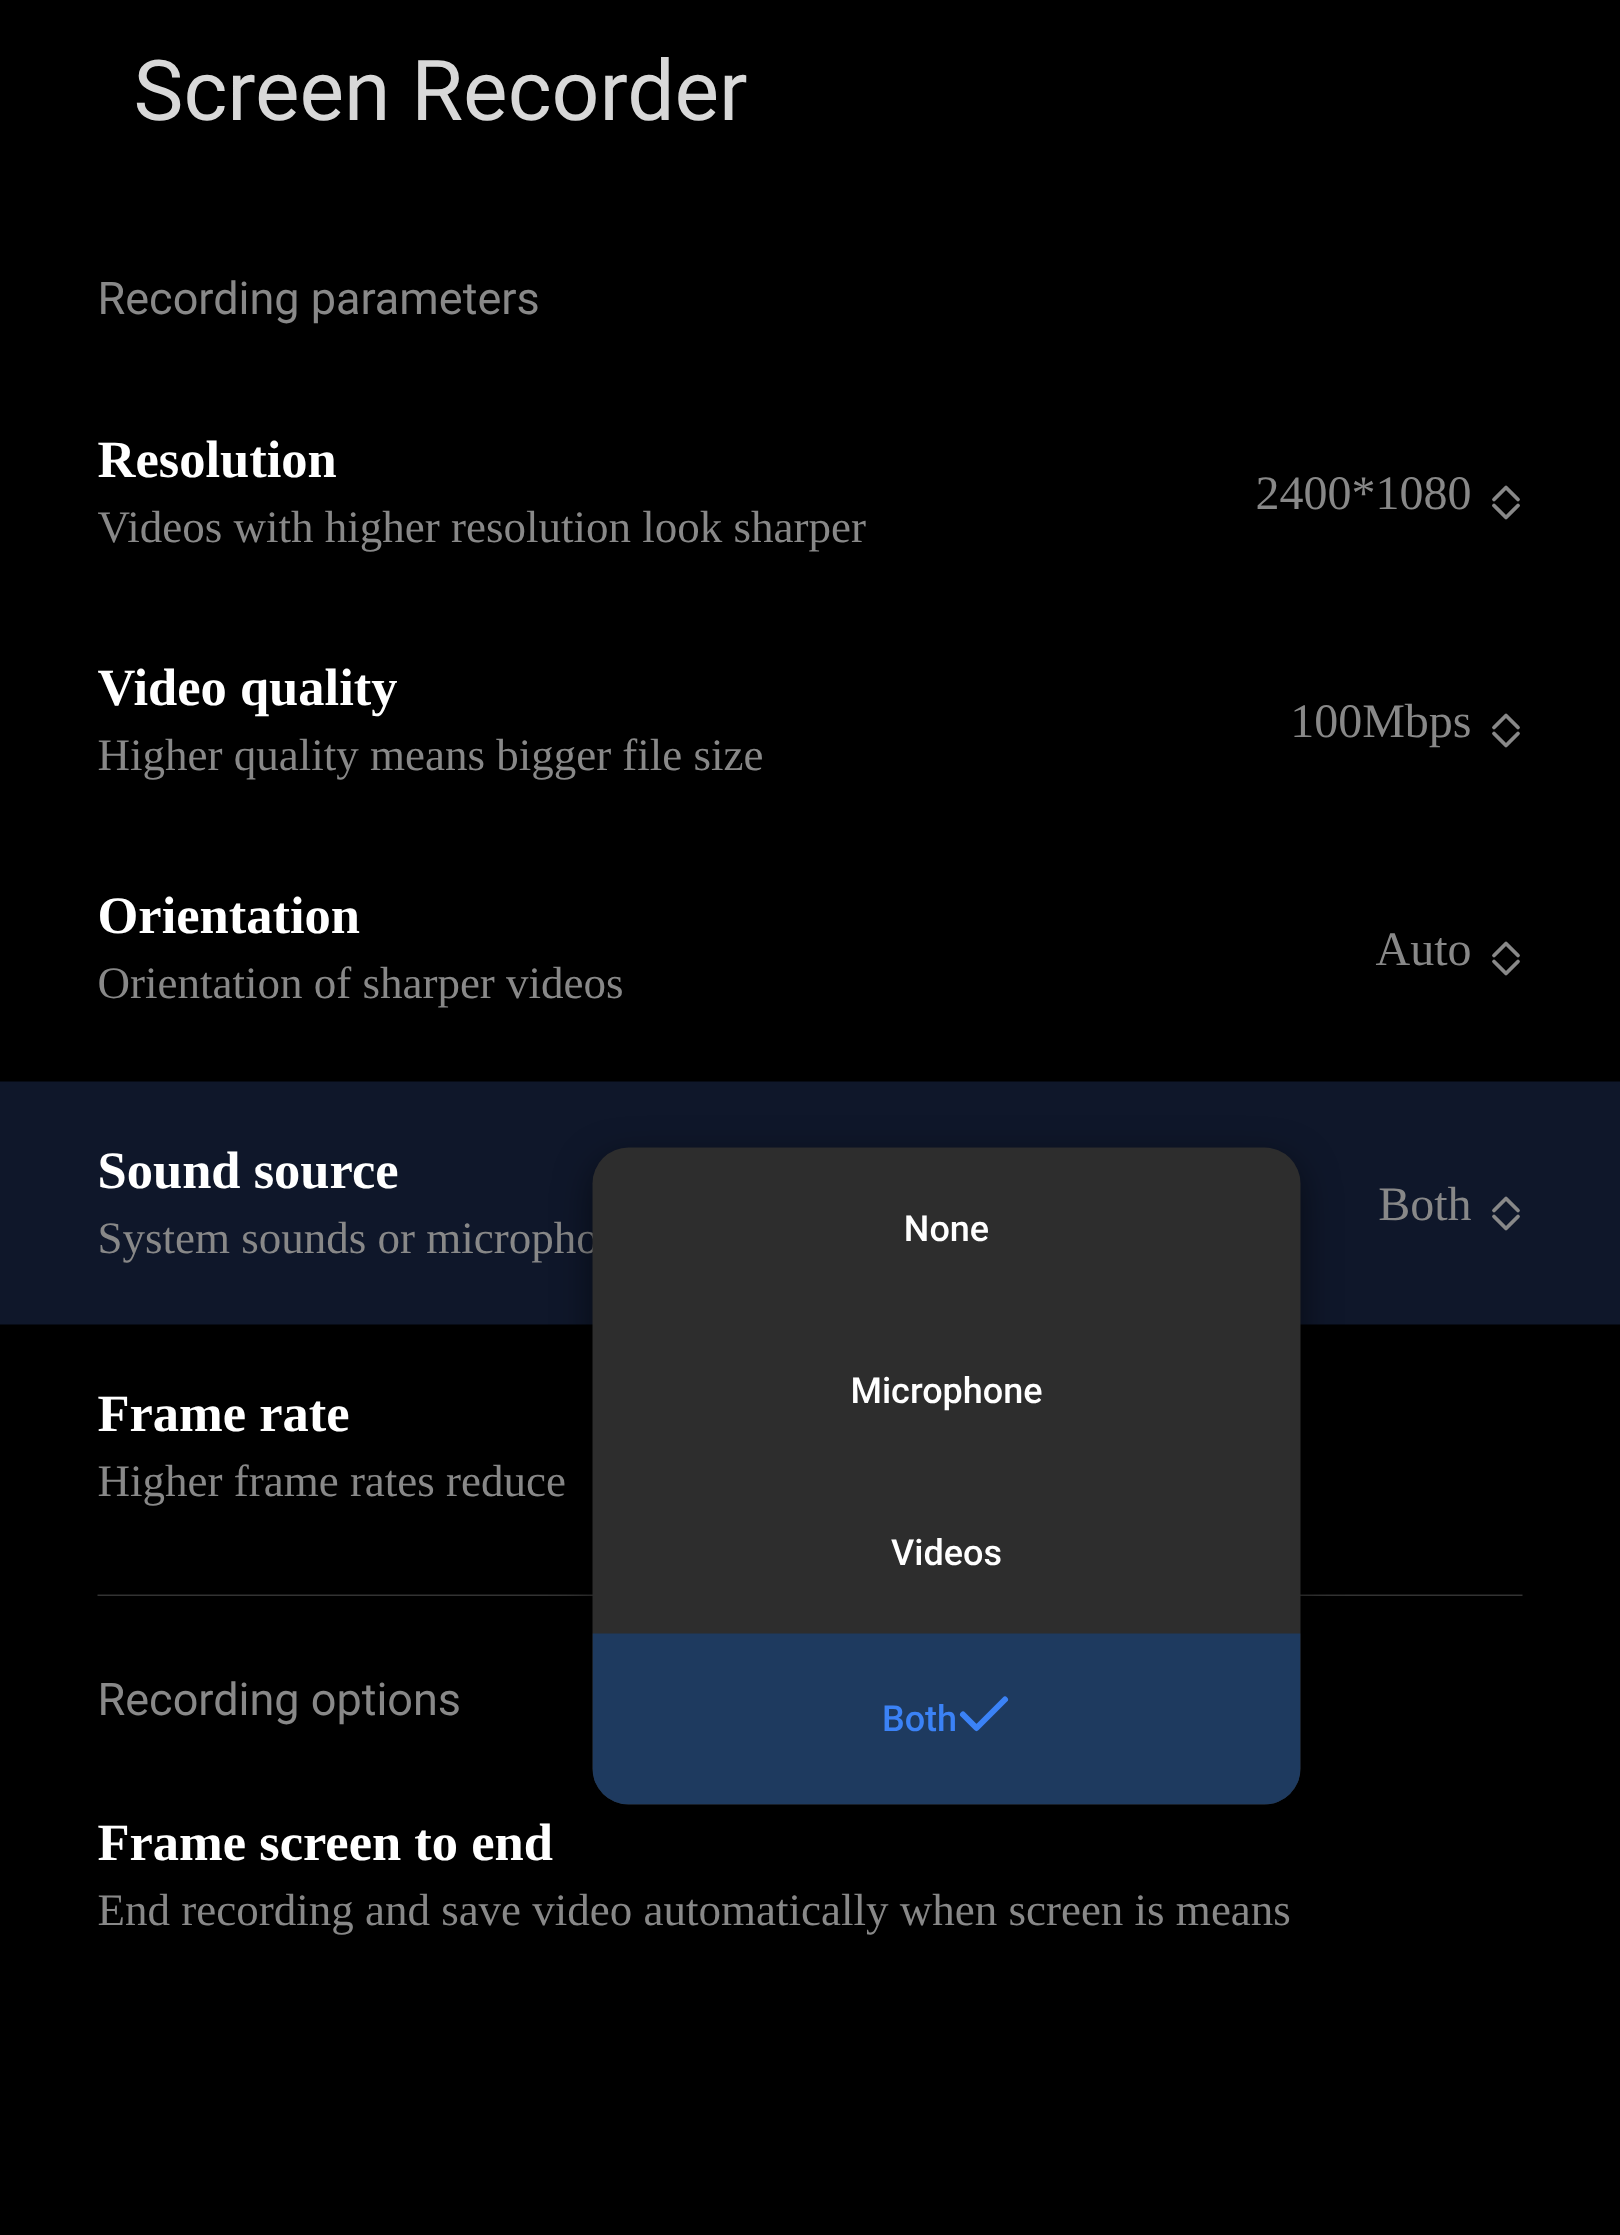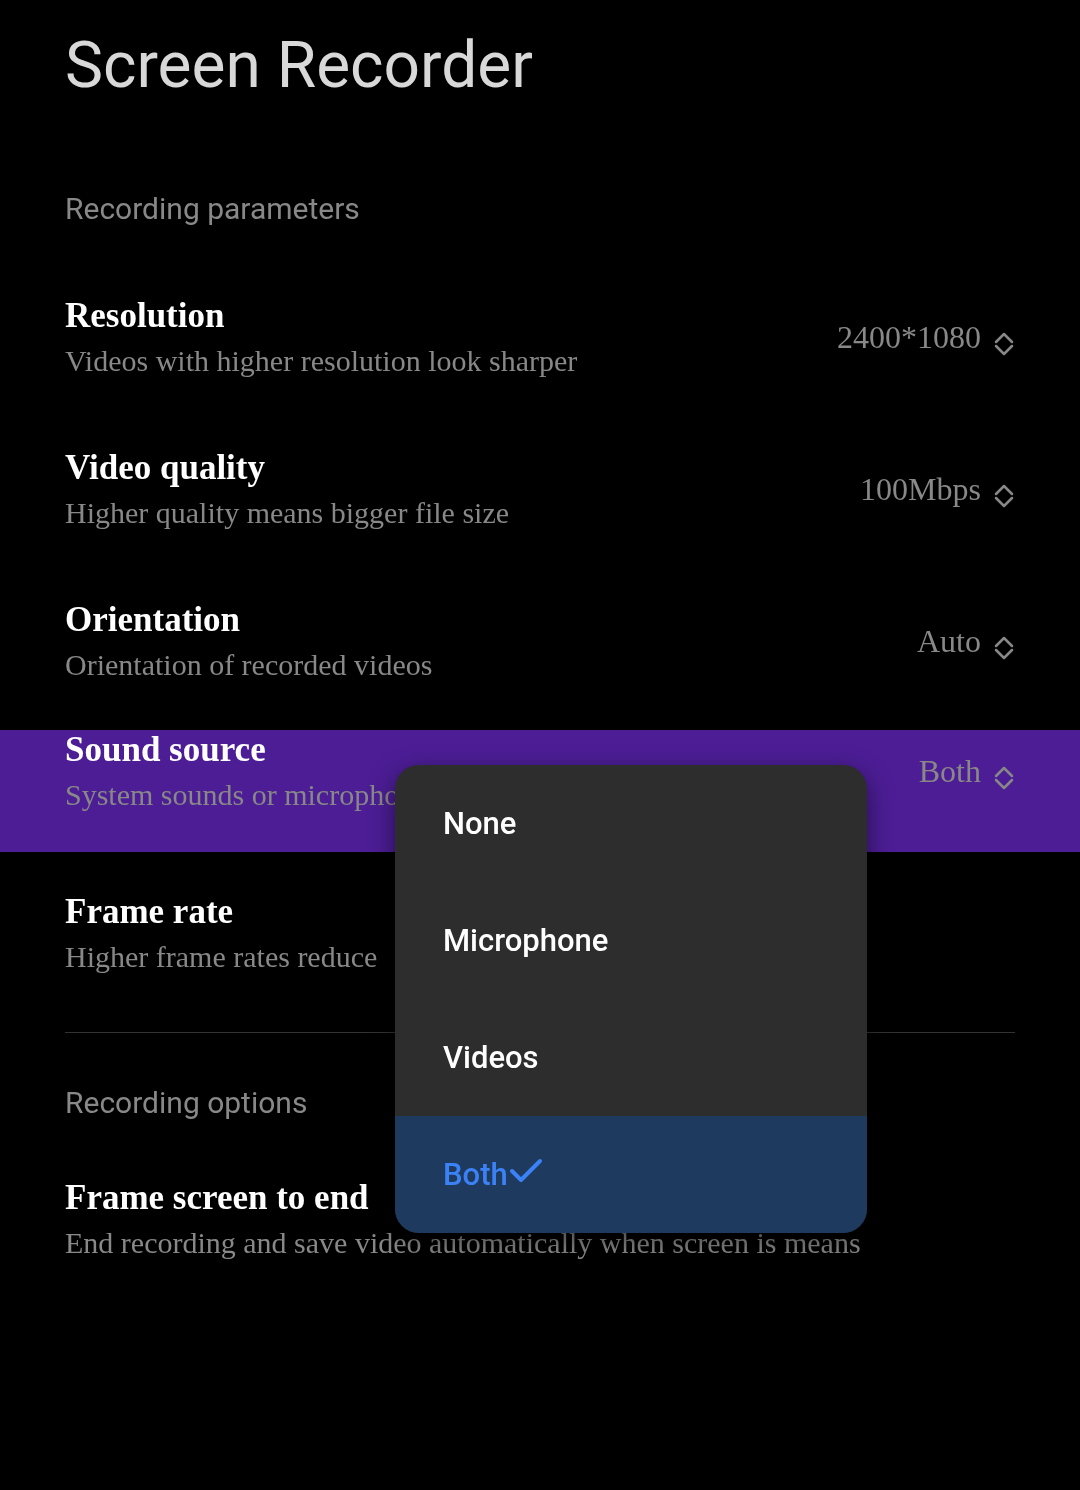--- a/index.html
+++ b/index.html
@@ -10,23 +10,24 @@
     body {
       background: #000000;
       font-family: -apple-system, BlinkMacSystemFont, 'Segoe UI', Roboto, sans-serif;
       width: 1080px;
       height: 1490px;
       overflow: hidden;
       position: relative;
     }
     .page-title {
       color: #d8d8d8;
-      font-size: 64px;
+      font-size: 56px;
       font-weight: 400;
       padding: 28px 0 0 65px;
+      margin-left: 24px;
     }
     .section-header {
       color: #888888;
       font-size: 30px;
       font-weight: 400;
       padding: 0 65px;
     }
     .section-header.first {
       margin-top: 88px;
     }
@@ -35,22 +36,23 @@
     }
     .setting-row {
       display: flex;
       justify-content: space-between;
       align-items: center;
       padding: 0 65px;
       margin-top: 70px;
       font-family: Liberation Serif, serif;
     }
     .setting-row.highlighted {
-      background: #4c1d95;
+      background: #0f172a;
       margin-top: 0;
+      padding-top: 40px;
       padding-bottom: 40px;
     }
     .highlighted-wrapper {
       margin-top: 48px;
     }
     .setting-left {
       flex: 1;
     }
     .setting-title {
       color: #ffffff;
@@ -94,24 +96,24 @@
       top: 765px;
       width: 472px;
       background: #2d2d2d;
       border-radius: 24px;
       overflow: hidden;
       box-shadow: 0 8px 24px rgba(0,0,0,0.5);
     }
     .popup-item {
       padding: 40px 48px;
       color: #ffffff;
-      font-size: 31px;
+      font-size: 24px;
       font-weight: 500;
       display: flex;
-      justify-content: flex-start;
+      justify-content: center;
       align-items: center;
     }
     .popup-item.selected {
       background: #1e3a5f;
       color: #3b82f6;
     }
     .checkmark {
       color: #3b82f6;
     }
     .checkmark svg {
@@ -158,21 +160,21 @@
       <svg viewBox="0 0 22 12">
           <path d="M3 2 L11 10 L19 2" stroke="#888" stroke-width="2.5" fill="none" stroke-linecap="round" stroke-linejoin="round"></path>
         </svg>
     </span>
   </div>
 </div>
 
 <div class="setting-row">
   <div class="setting-left">
     <div class="setting-title">Orientation</div>
-    <div class="setting-subtitle">Orientation of recorded videos</div>
+    <div class="setting-subtitle">Orientation of sharper videos</div>
   </div>
   <div class="setting-right">
     <span class="setting-value">Auto</span>
     <span class="chevron-updown">
       <svg viewBox="0 0 22 12">
           <path d="M3 10 L11 2 L19 10" stroke="#888" stroke-width="2.5" fill="none" stroke-linecap="round" stroke-linejoin="round"></path>
         </svg>
       <svg viewBox="0 0 22 12">
           <path d="M3 2 L11 10 L19 2" stroke="#888" stroke-width="2.5" fill="none" stroke-linecap="round" stroke-linejoin="round"></path>
         </svg>

